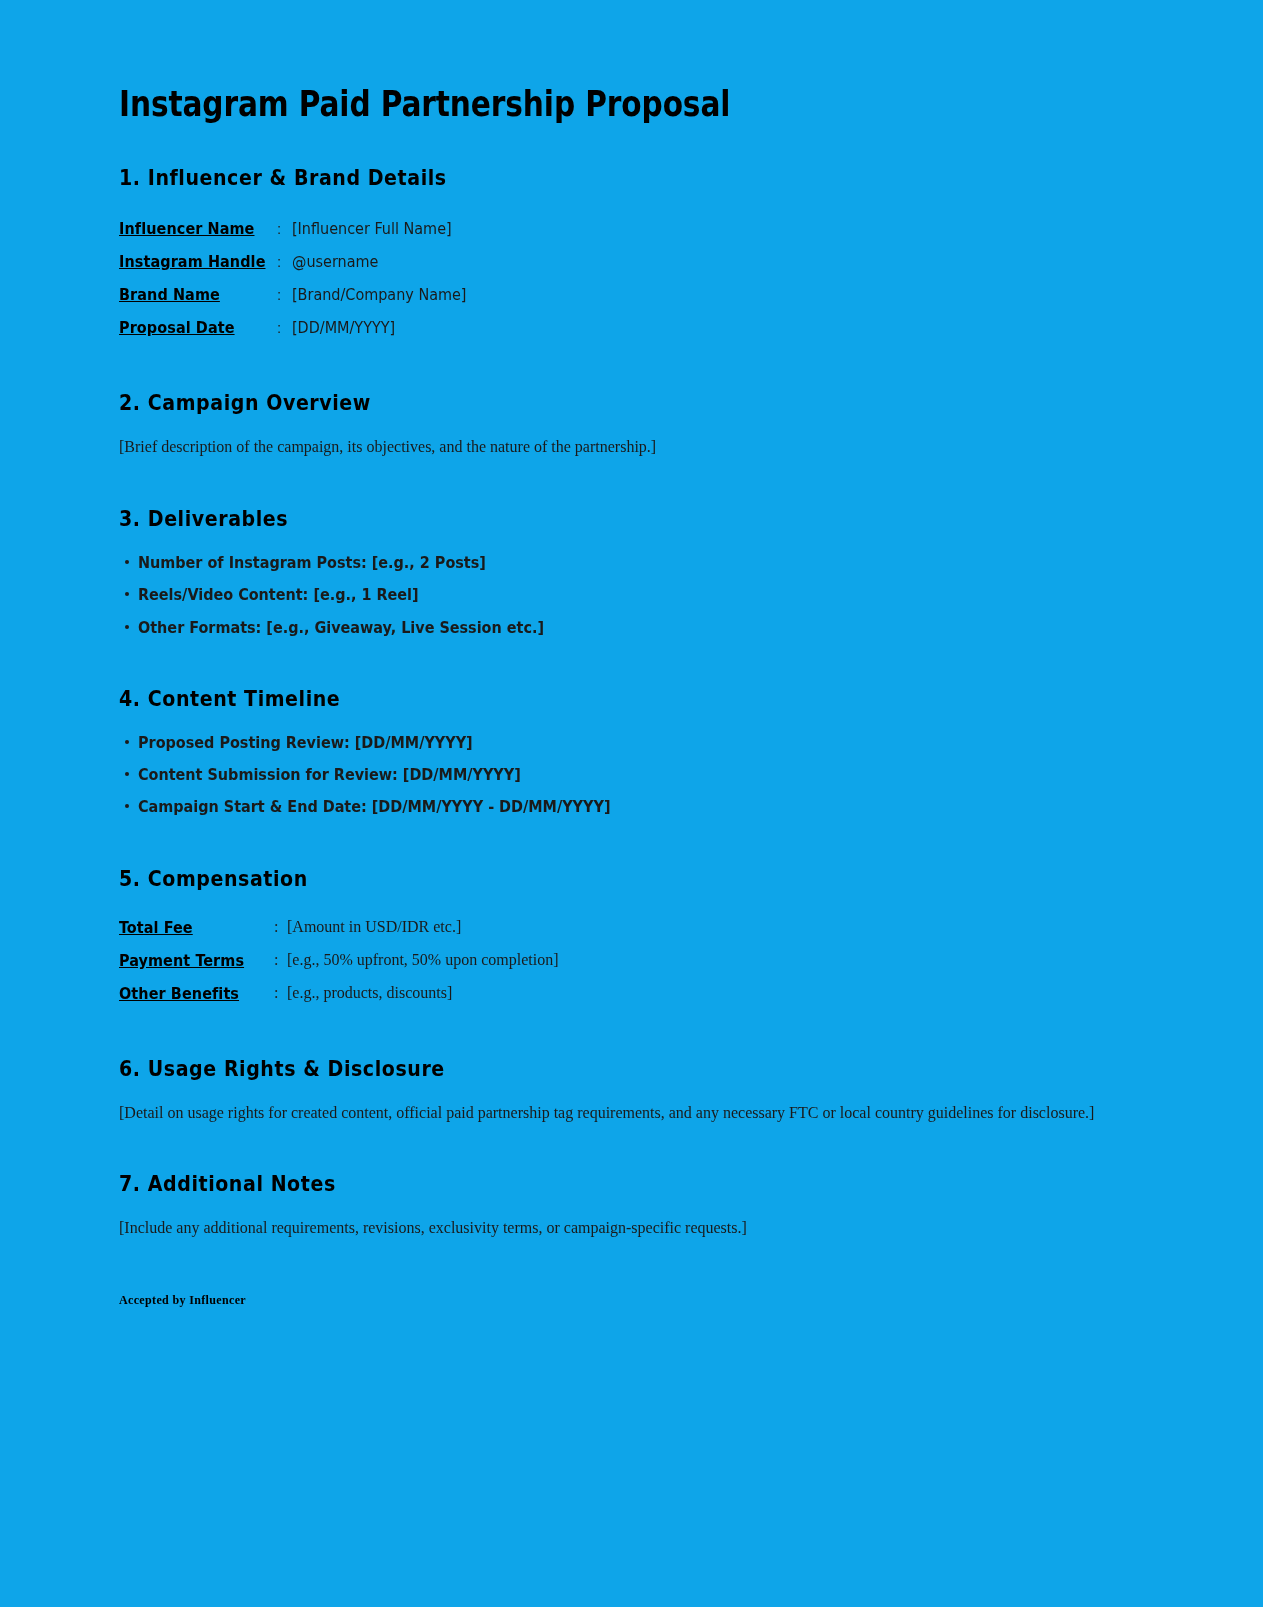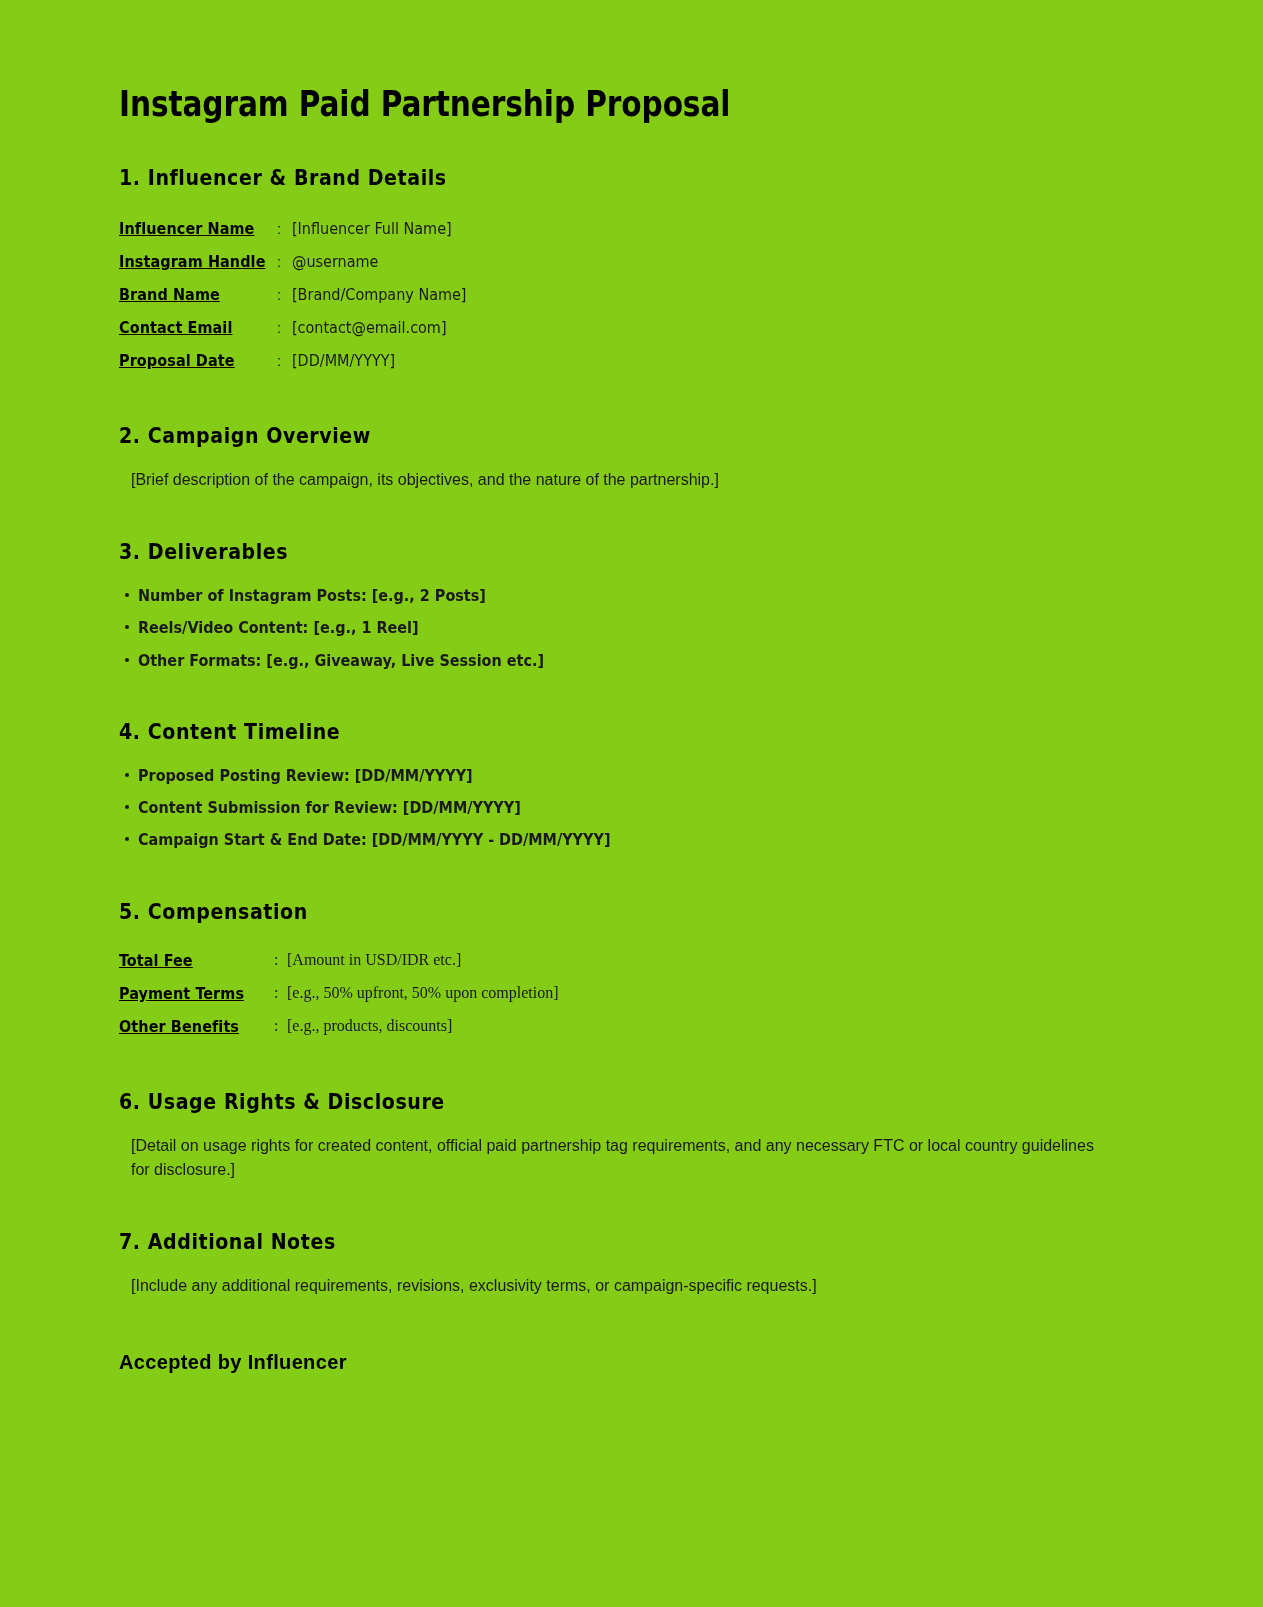--- a/index.html
+++ b/index.html
@@ -12,21 +12,21 @@
     width: 1263px;
     height: 1607px;
     font-family: "Liberation Sans", "DejaVu Sans", sans-serif;
     color: #111111;
     -webkit-font-smoothing: antialiased;
   }
   .page {
     position: relative;
     width: 1263px;
     height: 1607px;
-    background: #84cc16;
+    background: #0ea5e9;
     box-sizing: border-box;
     padding: 84px 155px 0 119px;
   }
   .doc-title {
     font-family: "Liberation Sans Narrow", "DejaVu Sans Condensed", "Liberation Sans", sans-serif;
     font-size: 35px;
     font-weight: bold;
     line-height: 1.18;
     letter-spacing: -0.1px;
     color: #000000;
@@ -94,25 +94,25 @@
     padding-left: 0;
     font-family: Liberation Serif, serif;
   }
   .kv-table.style-b .kv-value .colon-inline {
     display: inline-block;
     width: 13px;
     color: #222222;
   }
 
   .body-text {
-    font-family: Liberation Sans, sans-serif;
+    font-family: Liberation Serif, serif;
     font-size: 16px;
     line-height: 1.55;
     color: #1a1a1a;
-    margin: 20px 0 0 12px;
+    margin: 20px 0 0 0;
     max-width: 990px;
   }
 
   ul.bullets {
     margin: 19px 0 0 0;
     padding-left: 0;
     list-style: none;
     font-weight: bold;
   }
   ul.bullets li {
@@ -129,22 +129,22 @@
     position: absolute;
     left: 6px;
     top: 10px;
     width: 4px;
     height: 4px;
     border-radius: 50%;
     background: #1a1a1a;
   }
 
   .signature-line {
-    font-family: Liberation Sans, sans-serif;
-    font-size: 20px;
+    font-family: Liberation Serif, serif;
+    font-size: 12px;
     font-weight: bold;
     letter-spacing: 0.35px;
     color: #000000;
     margin-top: 52px;
   }
 </style>
 </head>
 <body>
 
 <div class="page">
@@ -163,25 +163,20 @@
         </tr>
         <tr>
           <td class="kv-label">Instagram Handle</td>
           <td class="kv-colon">:</td>
           <td class="kv-value">@username</td>
         </tr>
         <tr>
           <td class="kv-label">Brand Name</td>
           <td class="kv-colon">:</td>
           <td class="kv-value">[Brand/Company Name]</td>
-        </tr>
-        <tr>
-          <td class="kv-label">Contact Email</td>
-          <td class="kv-colon">:</td>
-          <td class="kv-value">[contact@email.com]</td>
         </tr>
         <tr>
           <td class="kv-label">Proposal Date</td>
           <td class="kv-colon">:</td>
           <td class="kv-value">[DD/MM/YYYY]</td>
         </tr>
       </tbody>
     </table>
   </div>
 

